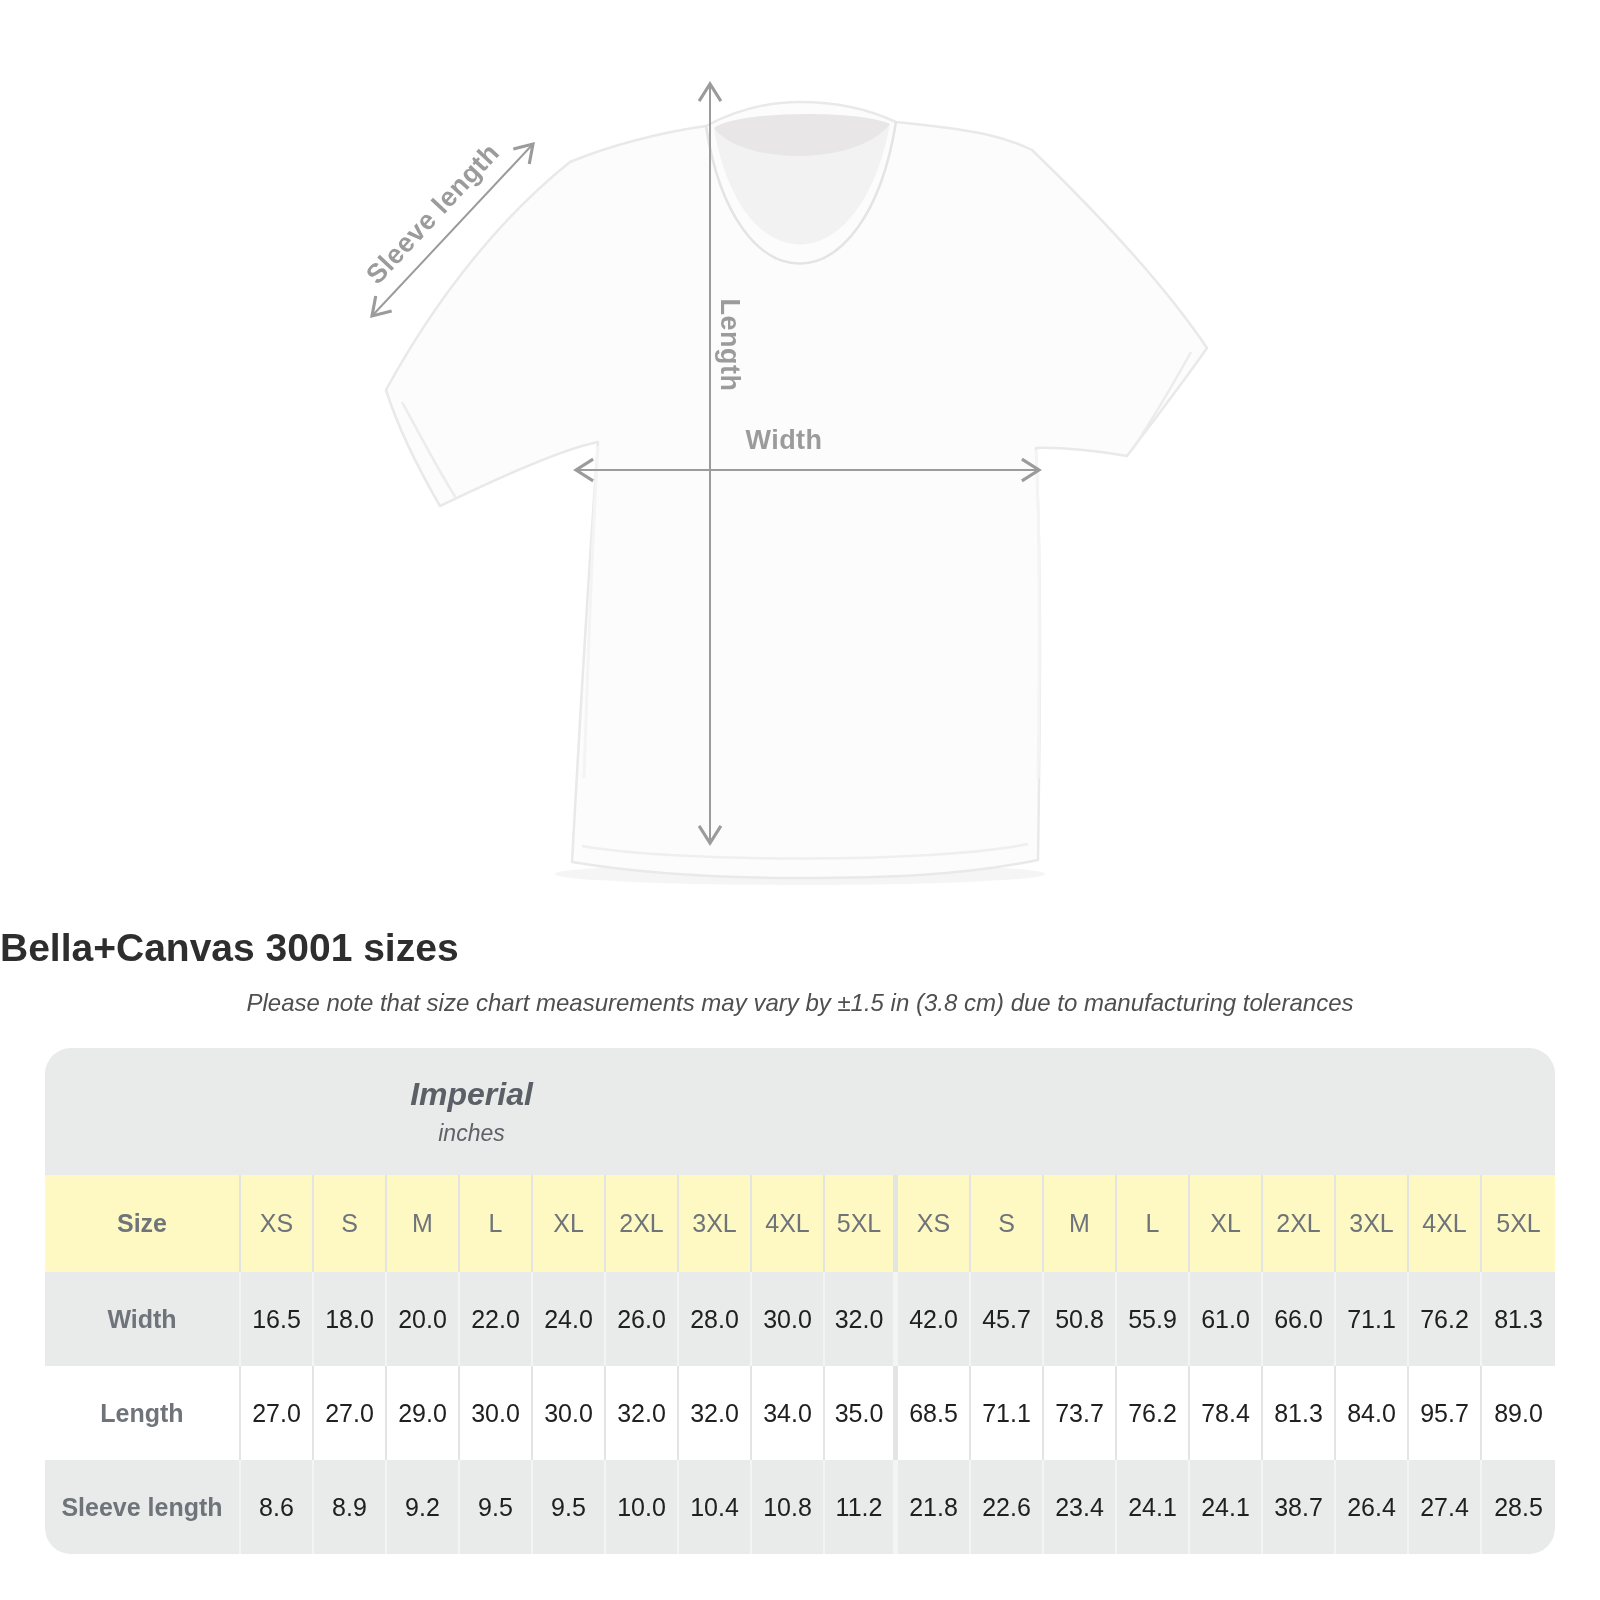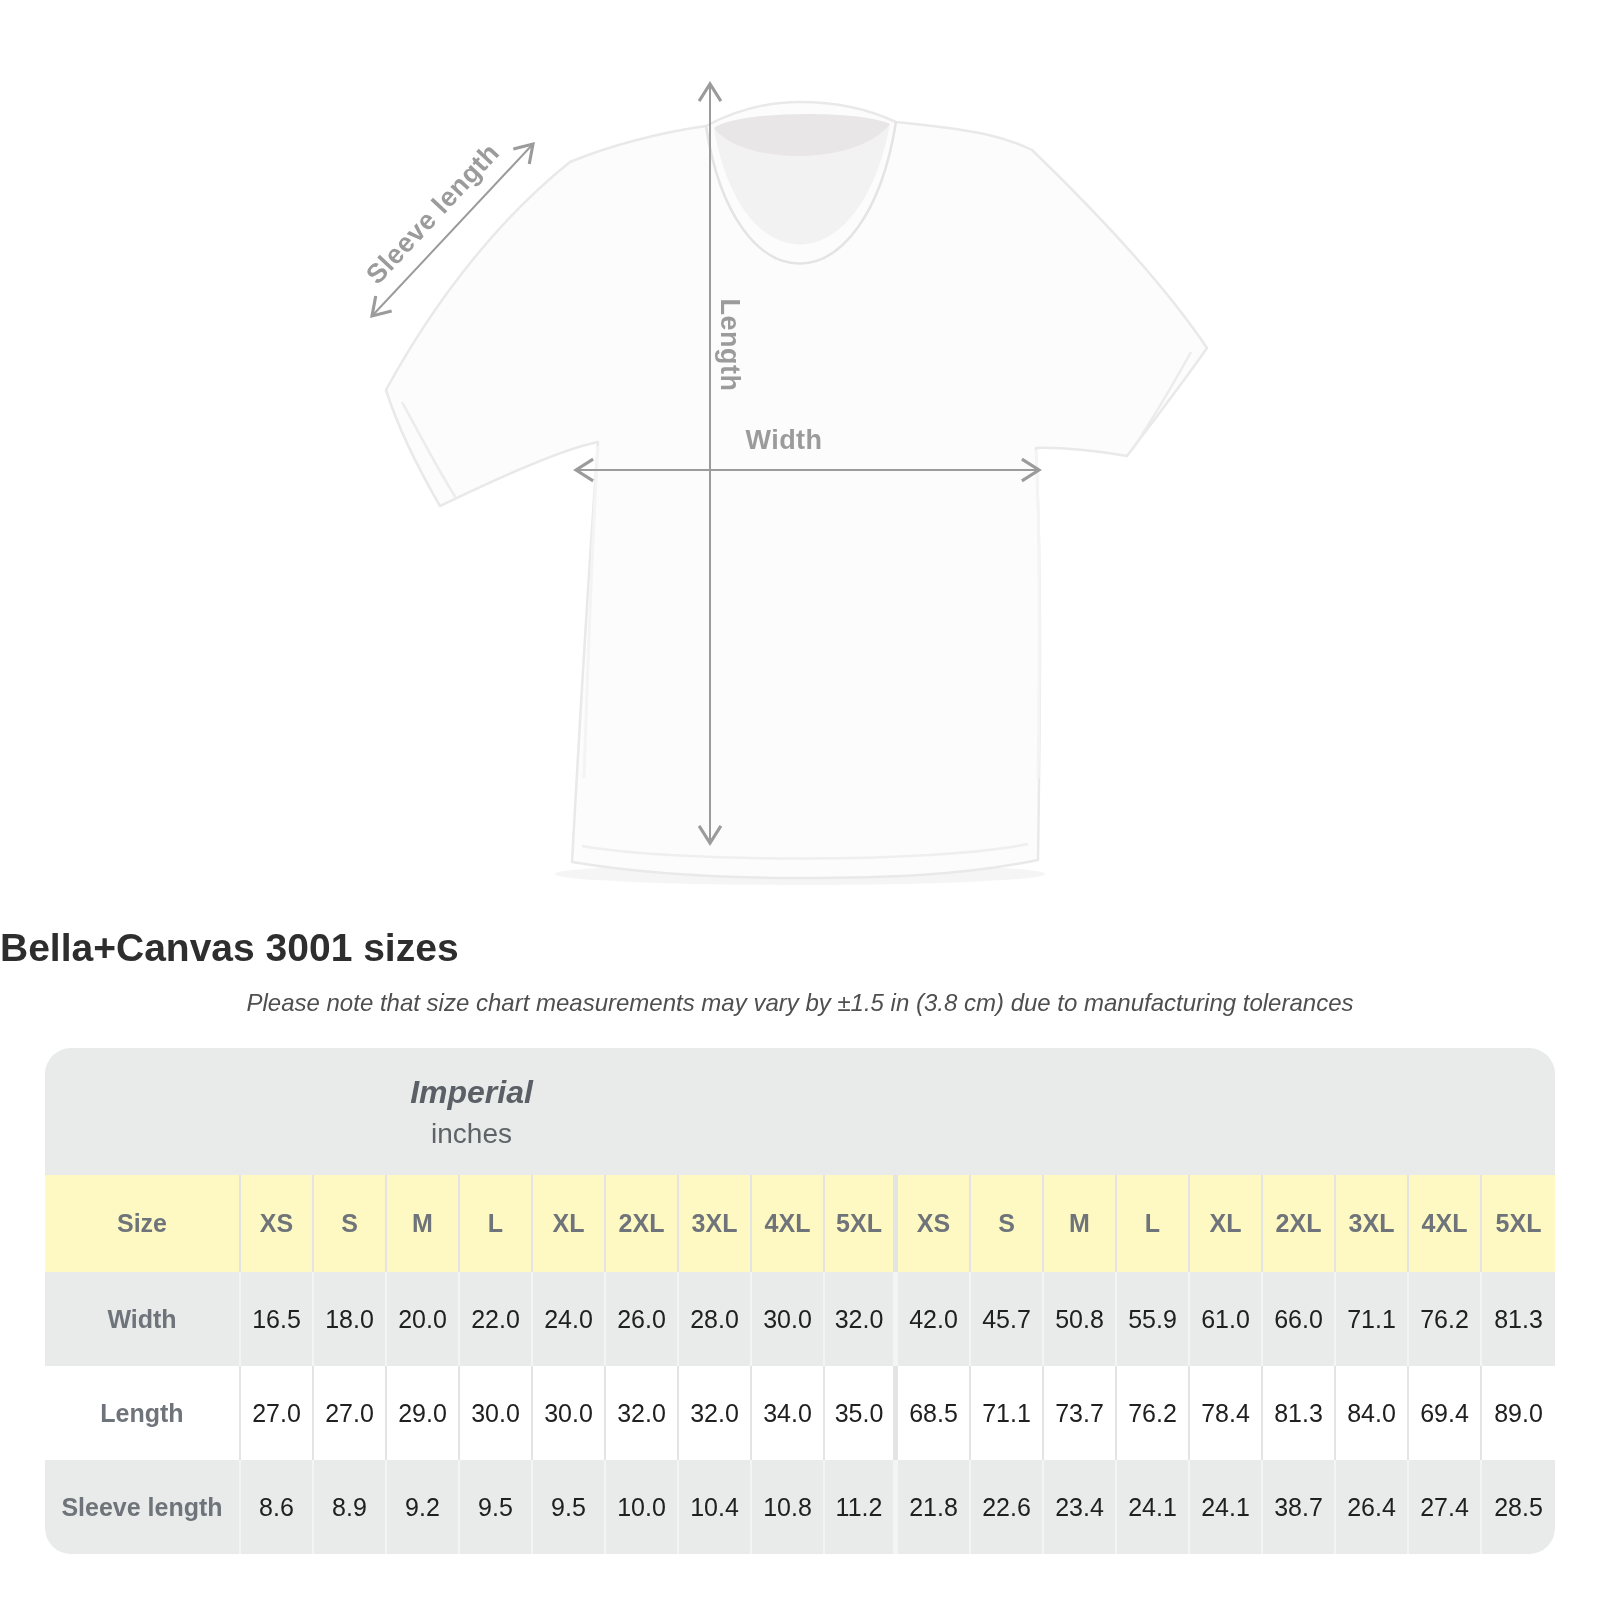--- a/index.html
+++ b/index.html
@@ -21,34 +21,34 @@
          font-size:24px;font-style:italic;color:#4f4f4f;margin:0;}
 
   
   .size-table{position:absolute;left:45px;top:1048px;width:1510px;}
   .band{display:flex;height:127px;background:#e9eaea;border-radius:26px 26px 0 0;}
   .band-group{display:flex;flex-direction:column;align-items:center;
               justify-content:center;gap:7px;}
   .band-group.imperial{width:853px;}
   .band-group.metric{width:657px;}
   .band-name{font-size:32px;font-weight:700;font-style:italic;color:#5a6065;}
-  .band-unit{font-size:28px;color:#5d6367;}
+  .band-unit{font-size:23px;font-style:italic;color:#5d6367;}
 
   .row{display:flex;}
   .size-row{height:97px;background:#fef9c3;}
   .data-row{height:94px;}
   .data-row.gray{background:#e9eaea;}
   .data-row.white{background:#ffffff;}
   .last-row{border-radius:0 0 26px 26px;overflow:hidden;}
 
   .cell{box-sizing:border-box;flex:0 0 73px;display:flex;align-items:center;
         justify-content:center;font-size:25px;color:#202020;
         border-right:2px solid #e4e4e4;}
   .label-cell{flex:0 0 196px;font-weight:700;color:#6e747a;}
-  .head-cell{font-weight:700;color:#6e747a;}
+  .head-cell{font-weight:400;color:#6e747a;}
   .gray .cell{border-right-color:#f3f4f4;}
   .imp-end{border-right-width:5px;}
   .row .cell:last-child{border-right:none;}
 </style>
 </head>
 <body>
 
 <div class="page">
 
   <svg class="shirt-svg" width="920" height="830" viewBox="0 0 920 830">
@@ -161,21 +161,21 @@
           <div class="cell">32.0</div>
           <div class="cell">34.0</div>
           <div class="cell imp-end">35.0</div>
           <div class="cell">68.5</div>
           <div class="cell">71.1</div>
           <div class="cell">73.7</div>
           <div class="cell">76.2</div>
           <div class="cell">78.4</div>
           <div class="cell">81.3</div>
           <div class="cell">84.0</div>
-          <div class="cell">69.4</div>
+          <div class="cell">95.7</div>
           <div class="cell">89.0</div>
         </div>
         <div class="row data-row gray last-row">
           <div class="cell label-cell">Sleeve length</div>
           <div class="cell">8.6</div>
           <div class="cell">8.9</div>
           <div class="cell">9.2</div>
           <div class="cell">9.5</div>
           <div class="cell">9.5</div>
           <div class="cell">10.0</div>

